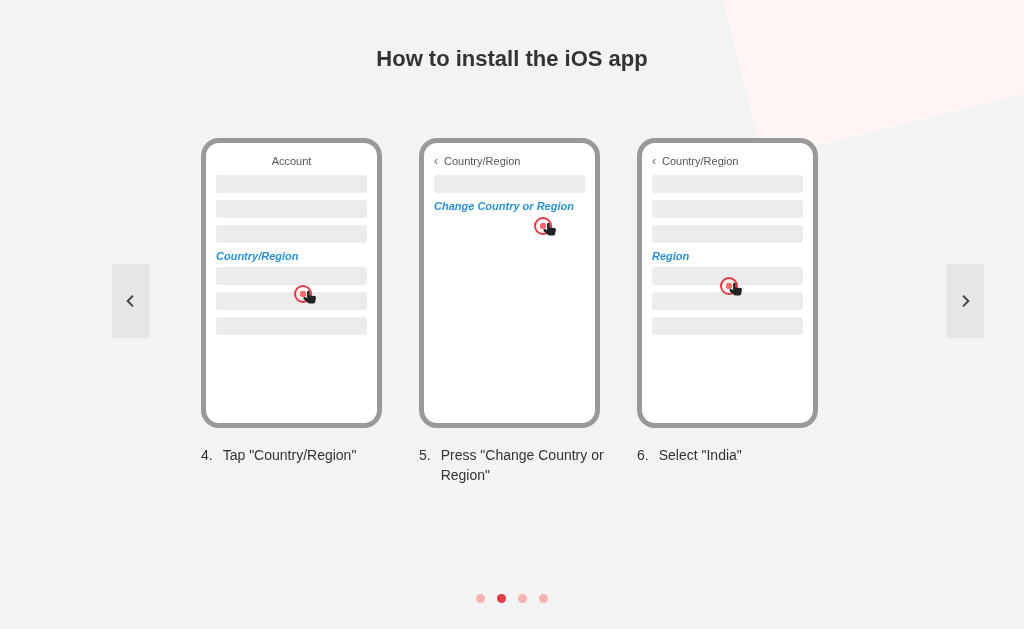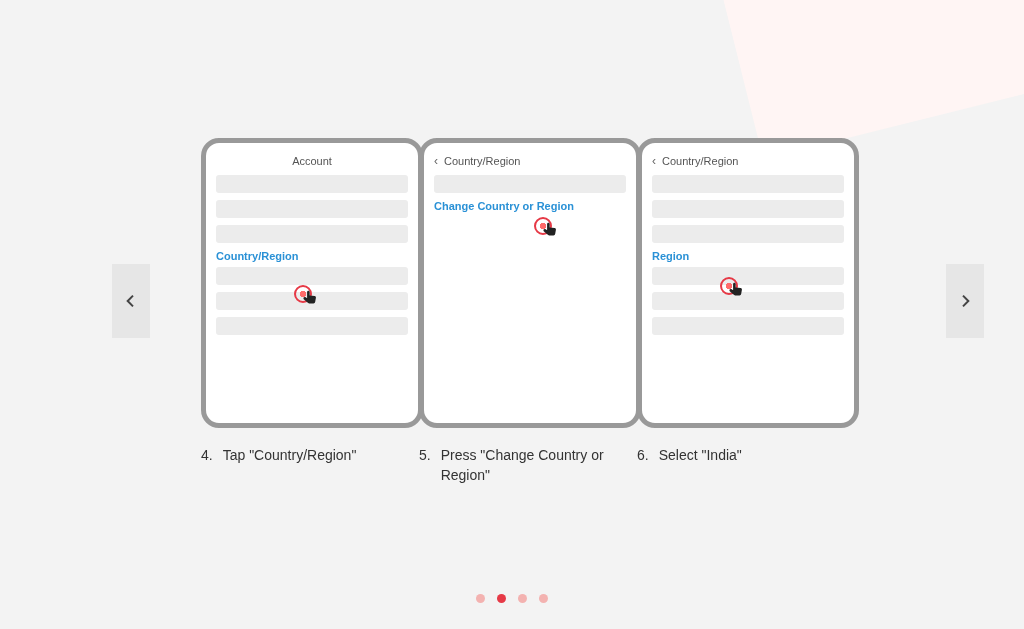--- a/index.html
+++ b/index.html
@@ -19,29 +19,29 @@
   }
   h1.title{
     text-align:center;margin:0;padding:46px 0 0 0;font-size:22px;font-weight:700;color:#333;
   }
   .carousel{
     position:absolute;top:118px;left:0;right:0;display:flex;justify-content:center;gap:32px;
     padding-top:20px;
   }
   .slide{width:186px;}
   .phone{
-    width:222px;height:290px;border:5px solid var(--darkline);border-radius:18px;background:#fff;
+    width:181px;height:290px;border:5px solid var(--darkline);border-radius:18px;background:#fff;
     padding:12px 10px;box-sizing:border-box;position:relative;overflow:hidden;
   }
   .phone .hdr{display:flex;align-items:center;gap:6px;margin-bottom:8px;}
   .phone .hdr .back{font-size:12px;color:#666;line-height:1;}
   .phone .hdr .hdrtext{font-size:11px;color:#555;}
   .phone .hdr.center{justify-content:center;}
   .bar{height:18px;background:var(--placeholder);border-radius:3px;margin:7px 0;}
-  .linktext{font-size:11px;font-weight:700;color:var(--blue);margin:4px 0 -2px 0;}
+  .linktext{font-size:11px;font-weight:700;color:var(--blue);margin:4px 0 -2px 0;font-style:italic;}
   .tap{
     position:absolute;width:26px;height:26px;pointer-events:none;
   }
   .tap .pulse{
     position:absolute;top:0;left:0;width:14px;height:14px;border:2px solid var(--red);
     border-radius:50%;background:radial-gradient(circle,#ff6b6b 30%, transparent 31%);
   }
   .tap svg{position:absolute;top:4px;left:6px;}
   .caption{display:flex;gap:10px;margin-top:18px;font-size:14px;color:#333;line-height:1.4;}
   .caption .num{white-space:nowrap;}
@@ -56,20 +56,21 @@
   }
   .dot{width:9px;height:9px;border-radius:50%;background:#f3b2b0;}
   .dot.active{background:var(--red);} 
 </style>
 </head>
 <body>
 
 <div class="page">
   <div class="corner"></div>
 
+  <h1 class="title">How to install the iOS app</h1>
 
   <div class="arrow left">
     <svg viewBox="0 0 24 24" fill="none" stroke-width="3">
         <polyline points="15 4 7 12 15 20"></polyline>
       </svg>
   </div>
   <div class="arrow right">
     <svg viewBox="0 0 24 24" fill="none" stroke-width="3">
         <polyline points="9 4 17 12 9 20"></polyline>
       </svg>

